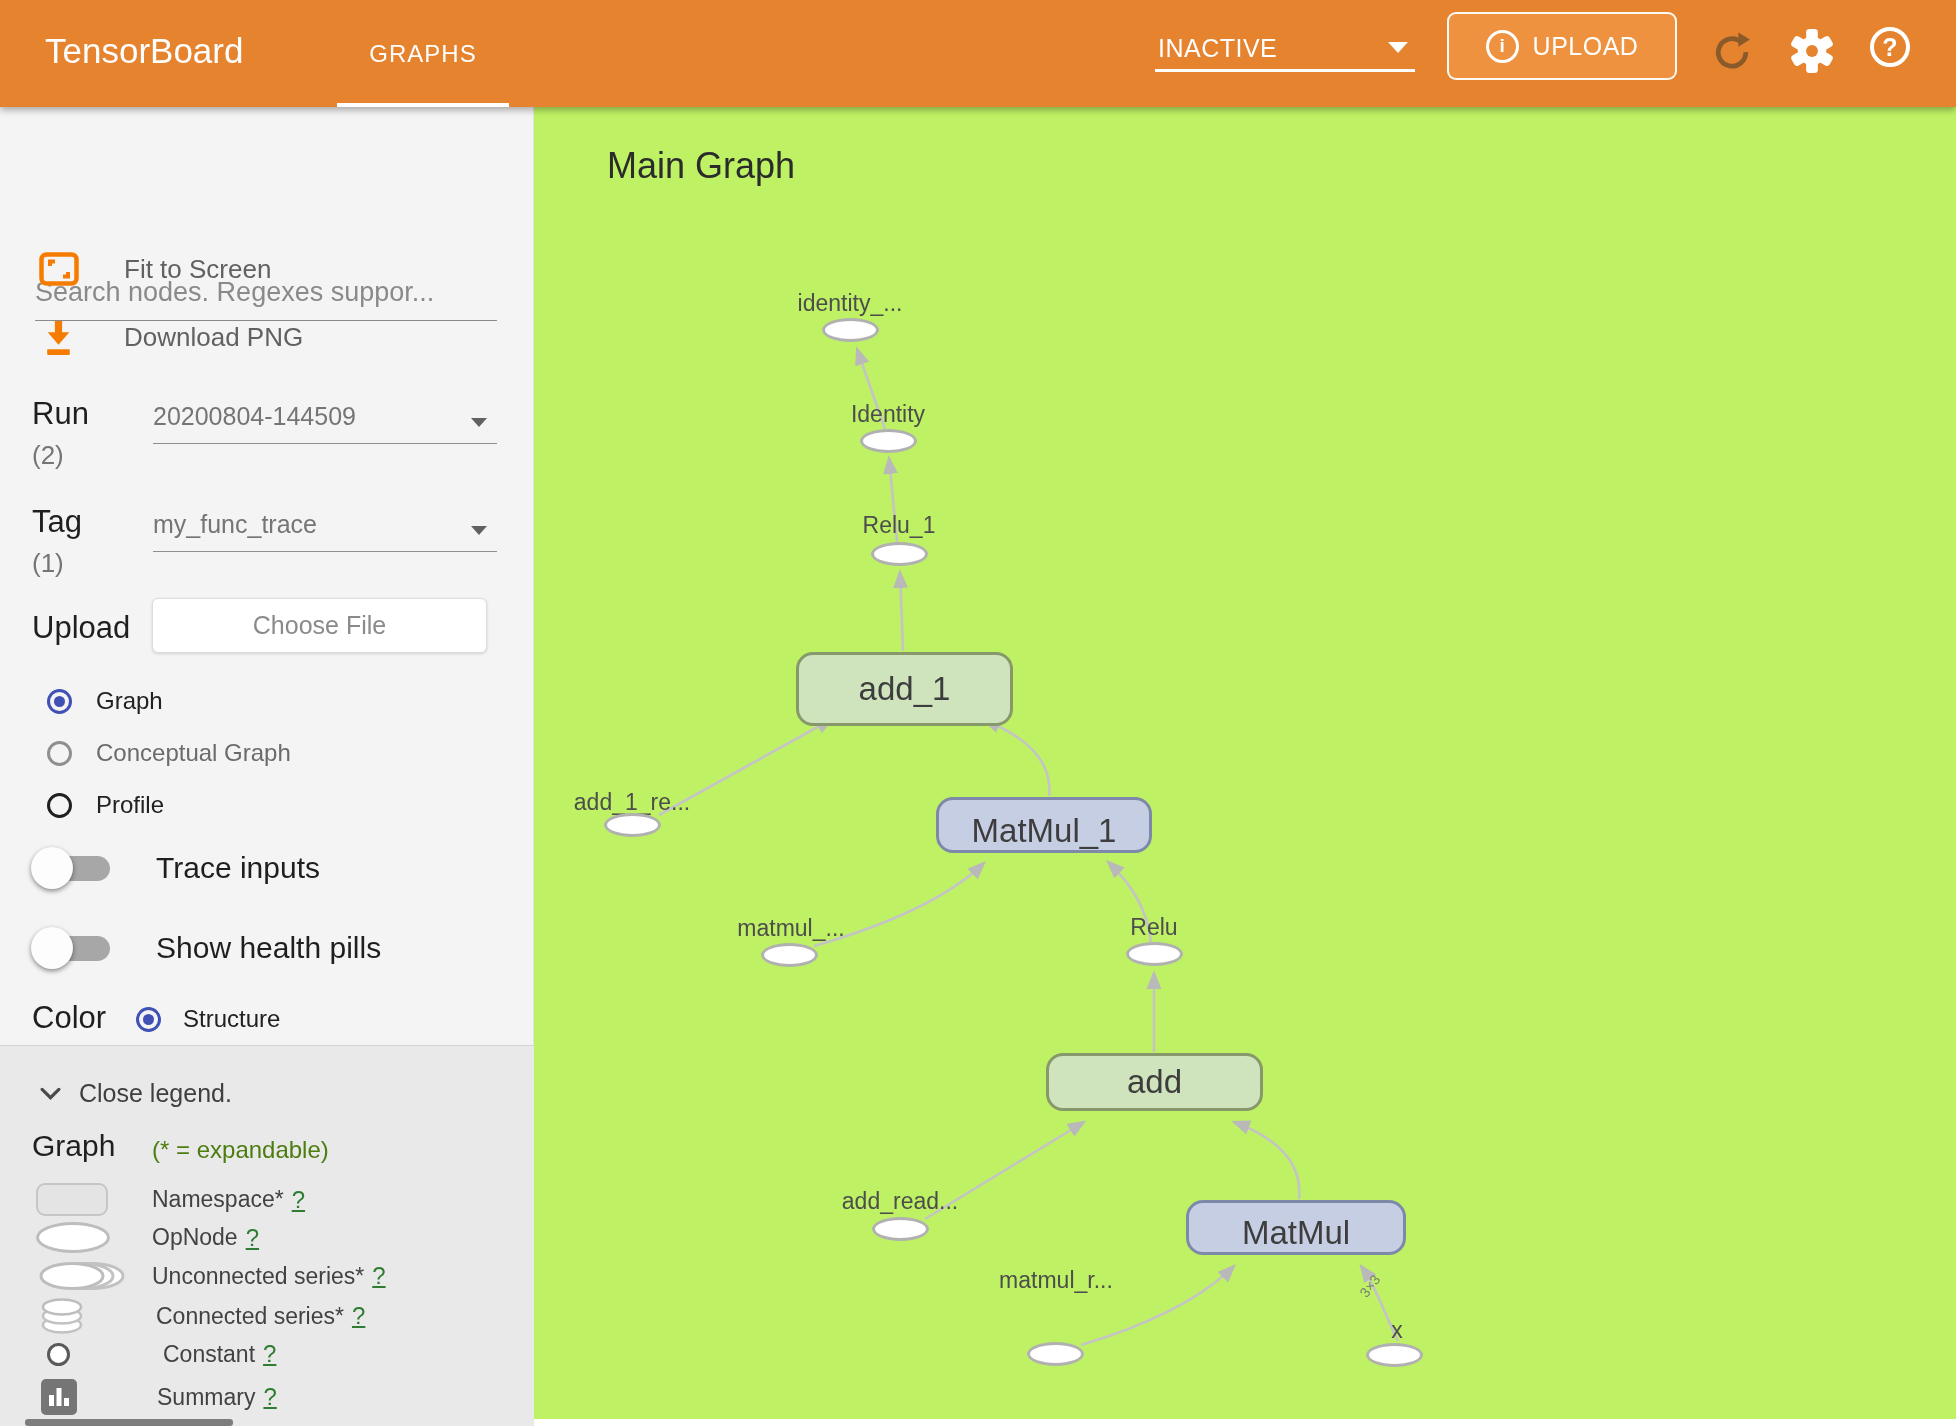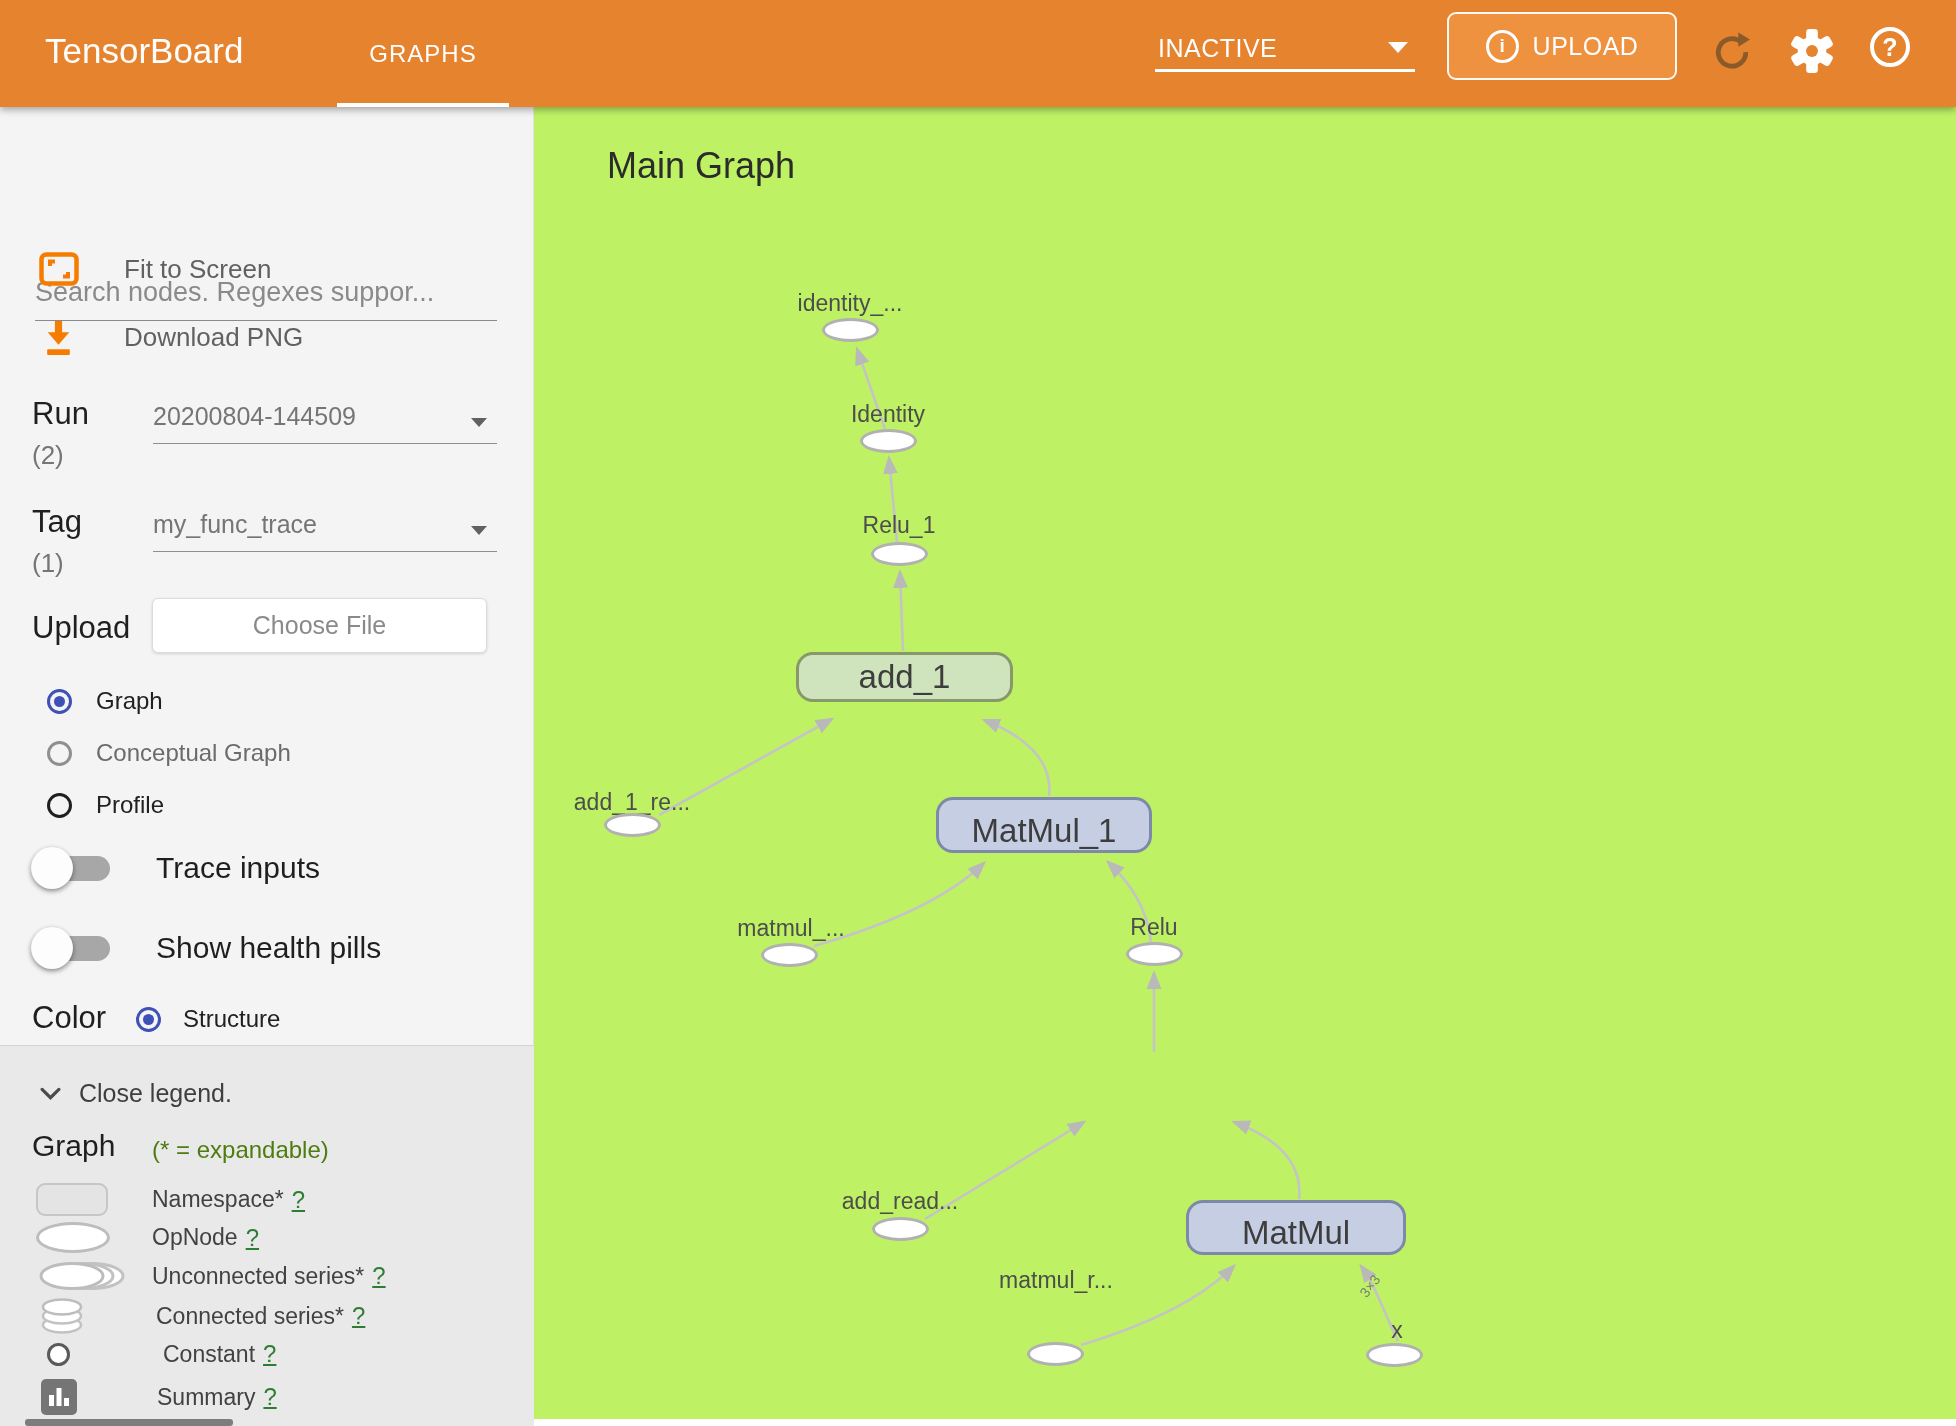--- a/index.html
+++ b/index.html
@@ -329,25 +329,28 @@
     <div class="ellipse" style="left:288px;top:218px;"></div>
     <div class="ellipse" style="left:326px;top:329px;"></div>
     <div class="ellipse" style="left:337px;top:442px;"></div>
     <div class="ellipse" style="left:70px;top:713px;"></div>
     <div class="ellipse" style="left:227px;top:843px;"></div>
     <div class="ellipse" style="left:592px;top:842px;"></div>
     <div class="ellipse" style="left:338px;top:1117px;"></div>
     <div class="ellipse" style="left:493px;top:1242px;"></div>
     <div class="ellipse" style="left:832px;top:1243px;"></div>
 
-    <div class="gnode green" style="left:262px;top:552px;width:217px;height:50px;">
+    <div class="gnode green" style="left:262px;top:552px;width:217px;height:74px;">
       <span>add_1</span>
       </div>
     <div class="gnode blue" style="left:402px;top:697px;width:216px;height:56px;">
       <span>MatMul_1</span>
+      </div>
+    <div class="gnode green" style="left:512px;top:953px;width:217px;height:58px;">
+      <span>add</span>
       </div>
     <div class="gnode blue" style="left:652px;top:1100px;width:220px;height:55px;">
       <span>MatMul</span>
       </div>
 
     <div class="edge-shape-label" style="left:824px;top:1178px;">3×3</div>
   </div>
 </div>
 
 </body></html>

